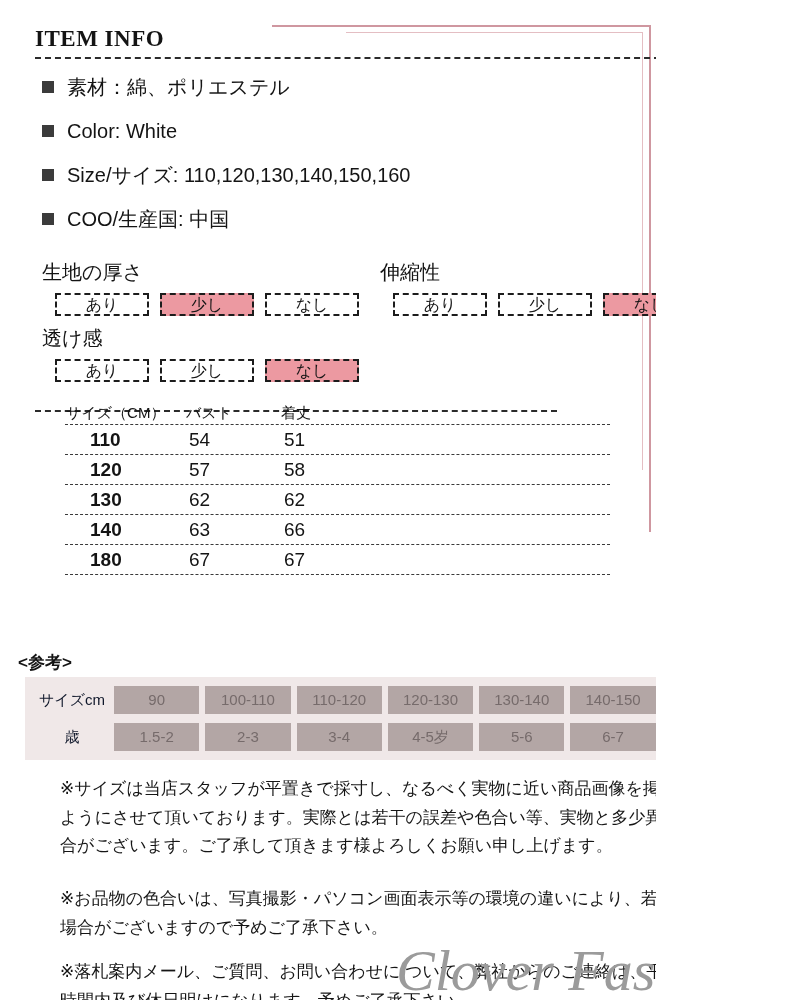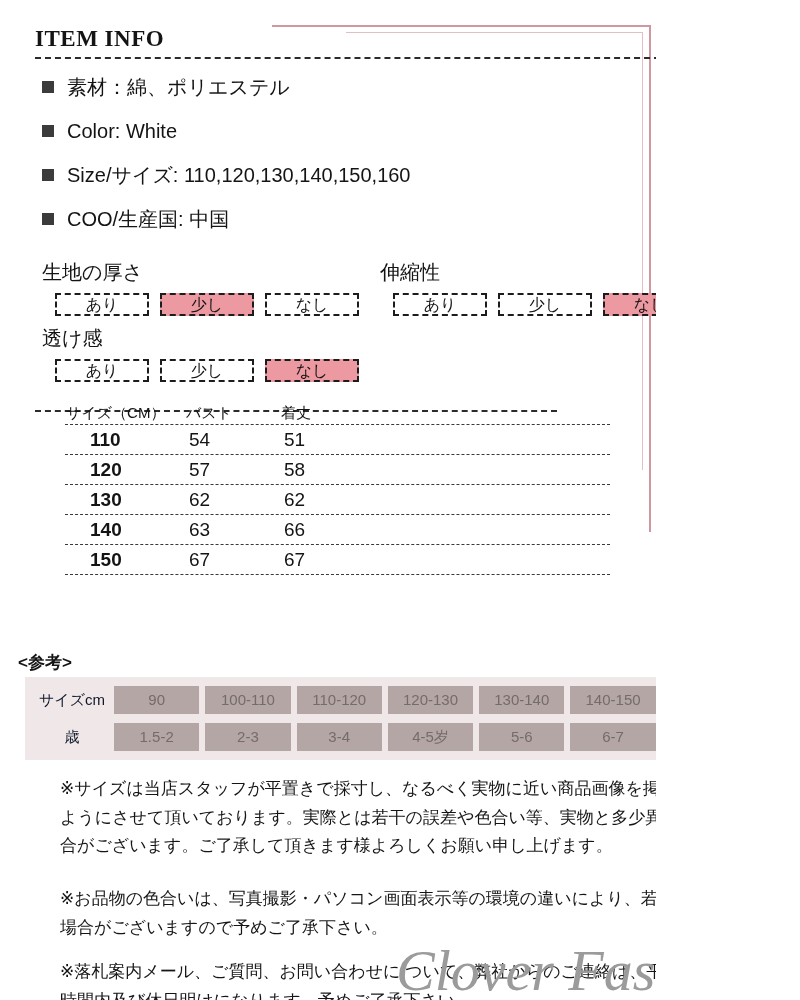--- a/index.html
+++ b/index.html
@@ -141,21 +141,21 @@
       <div class="c1">130</div>
       <div class="c2">62</div>
       <div class="c3">62</div>
     </div>
     <div class="trow drow">
       <div class="c1">140</div>
       <div class="c2">63</div>
       <div class="c3">66</div>
     </div>
     <div class="trow drow">
-      <div class="c1">150</div>
+      <div class="c1">180</div>
       <div class="c2">67</div>
       <div class="c3">67</div>
     </div>
   </div>
 
   <div class="ref-title">&lt;参考&gt;</div>
   <div class="ref-table">
     <div class="ref-row">
       <div class="ref-label">サイズcm</div>
       <div class="ref-cell">90</div>

